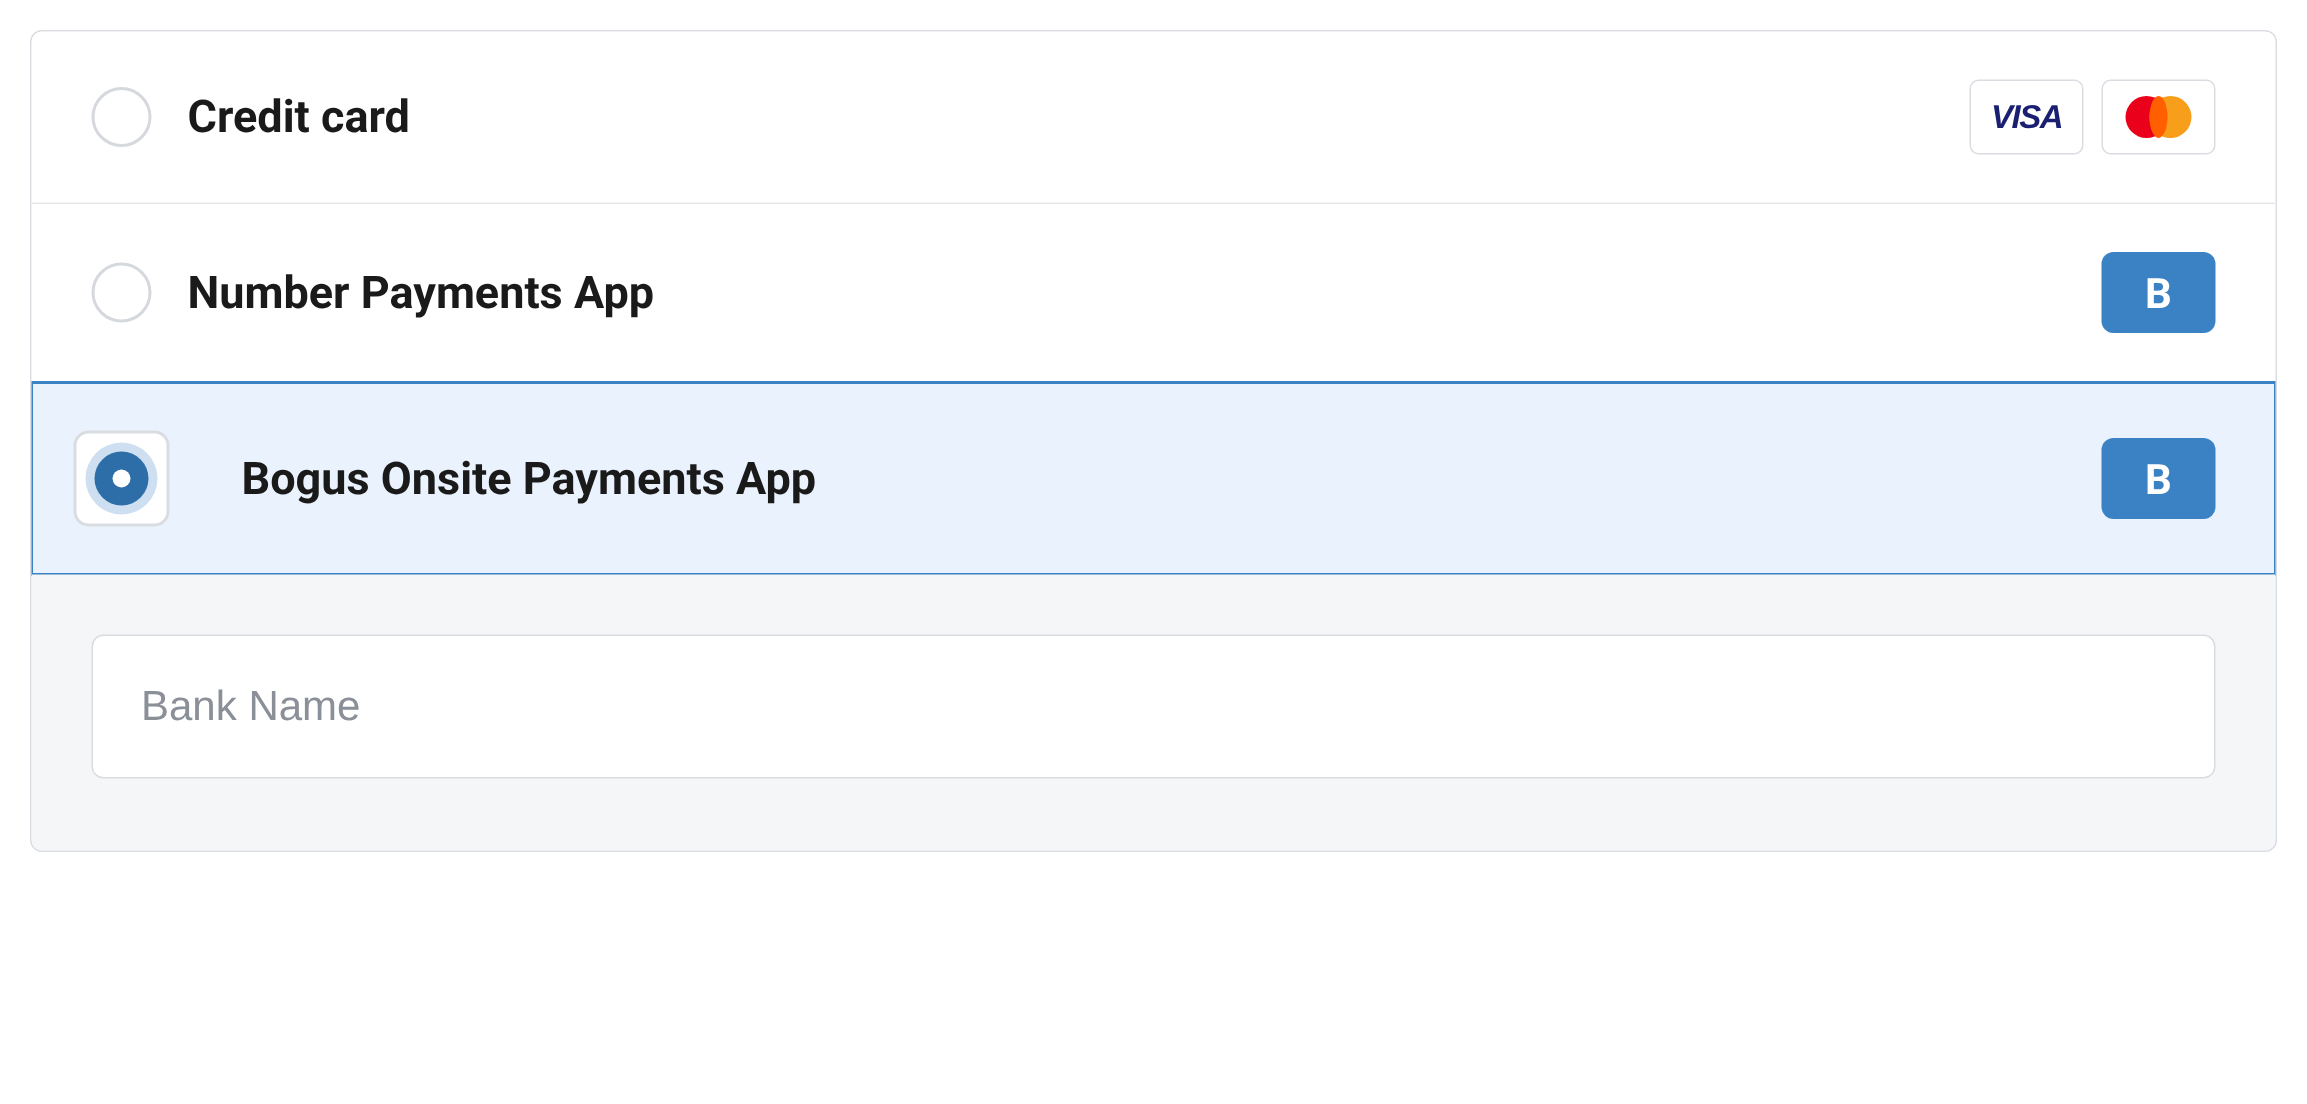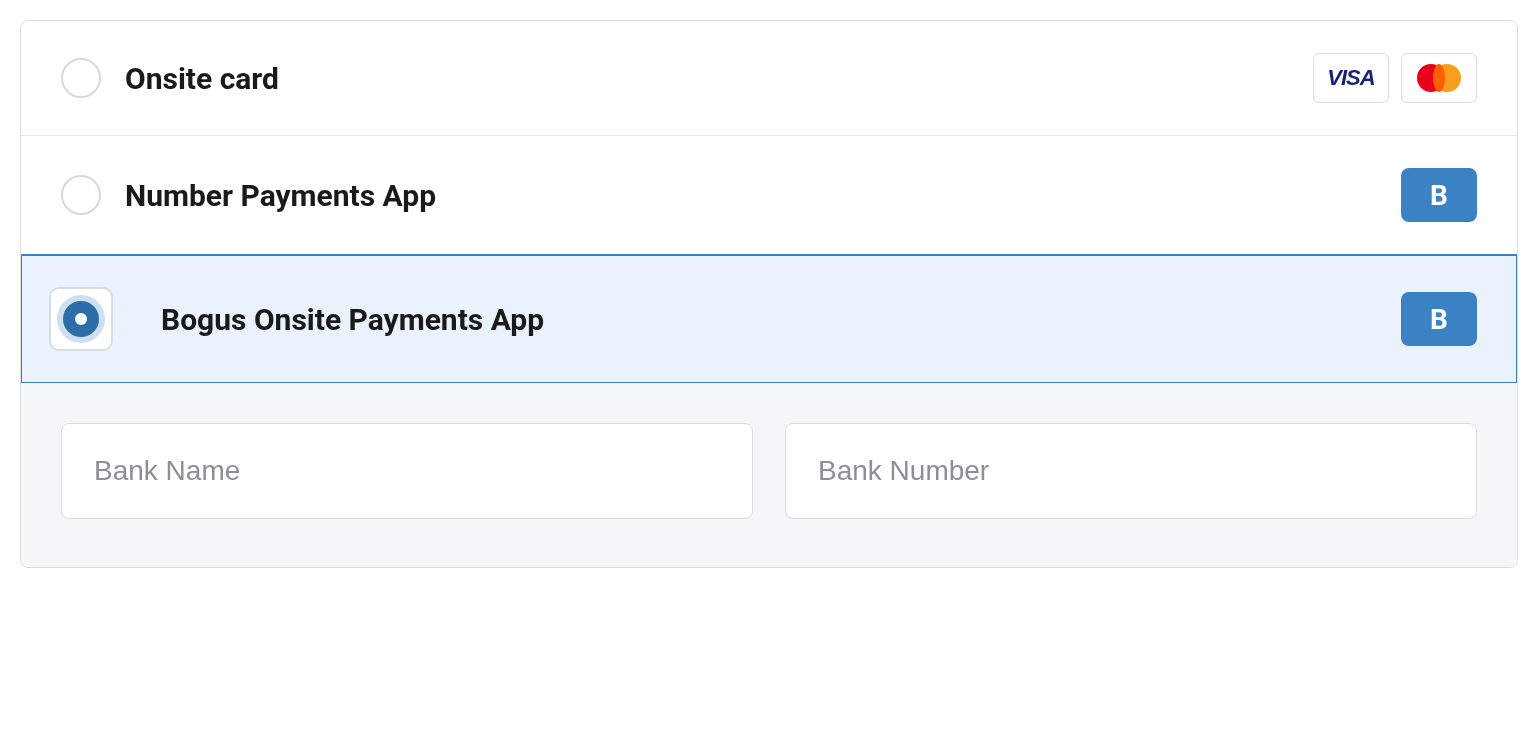--- a/index.html
+++ b/index.html
@@ -173,21 +173,21 @@
   </style>
 </head>
 <body>
 
 <div class="payment-container">
 
   <div class="payment-option">
     <span class="radio-wrap">
       <span class="radio-unselected"></span>
     </span>
-    <span class="option-label">Onsite card</span>
+    <span class="option-label">Credit card</span>
     <div class="icons-right">
       <div class="card-badge">
         <span class="visa-text">VISA</span>
       </div>
       <div class="card-badge">
         <div class="mc-logo">
           <div class="mc-circle mc-red"></div>
           <div class="mc-circle mc-yellow"></div>
           <div class="mc-overlap"></div>
         </div>
@@ -218,16 +218,15 @@
     <span class="option-label">Bogus Onsite Payments App</span>
     <div class="icons-right">
       <div class="b-badge">
         <span>B</span>
       </div>
     </div>
   </div>
 
   <div class="form-area">
     <input type="text" class="text-input" placeholder="Bank Name" style="">
-    <input type="text" class="text-input" placeholder="Bank Number" style="">
   </div>
 
 </div>
 
 </body></html>

